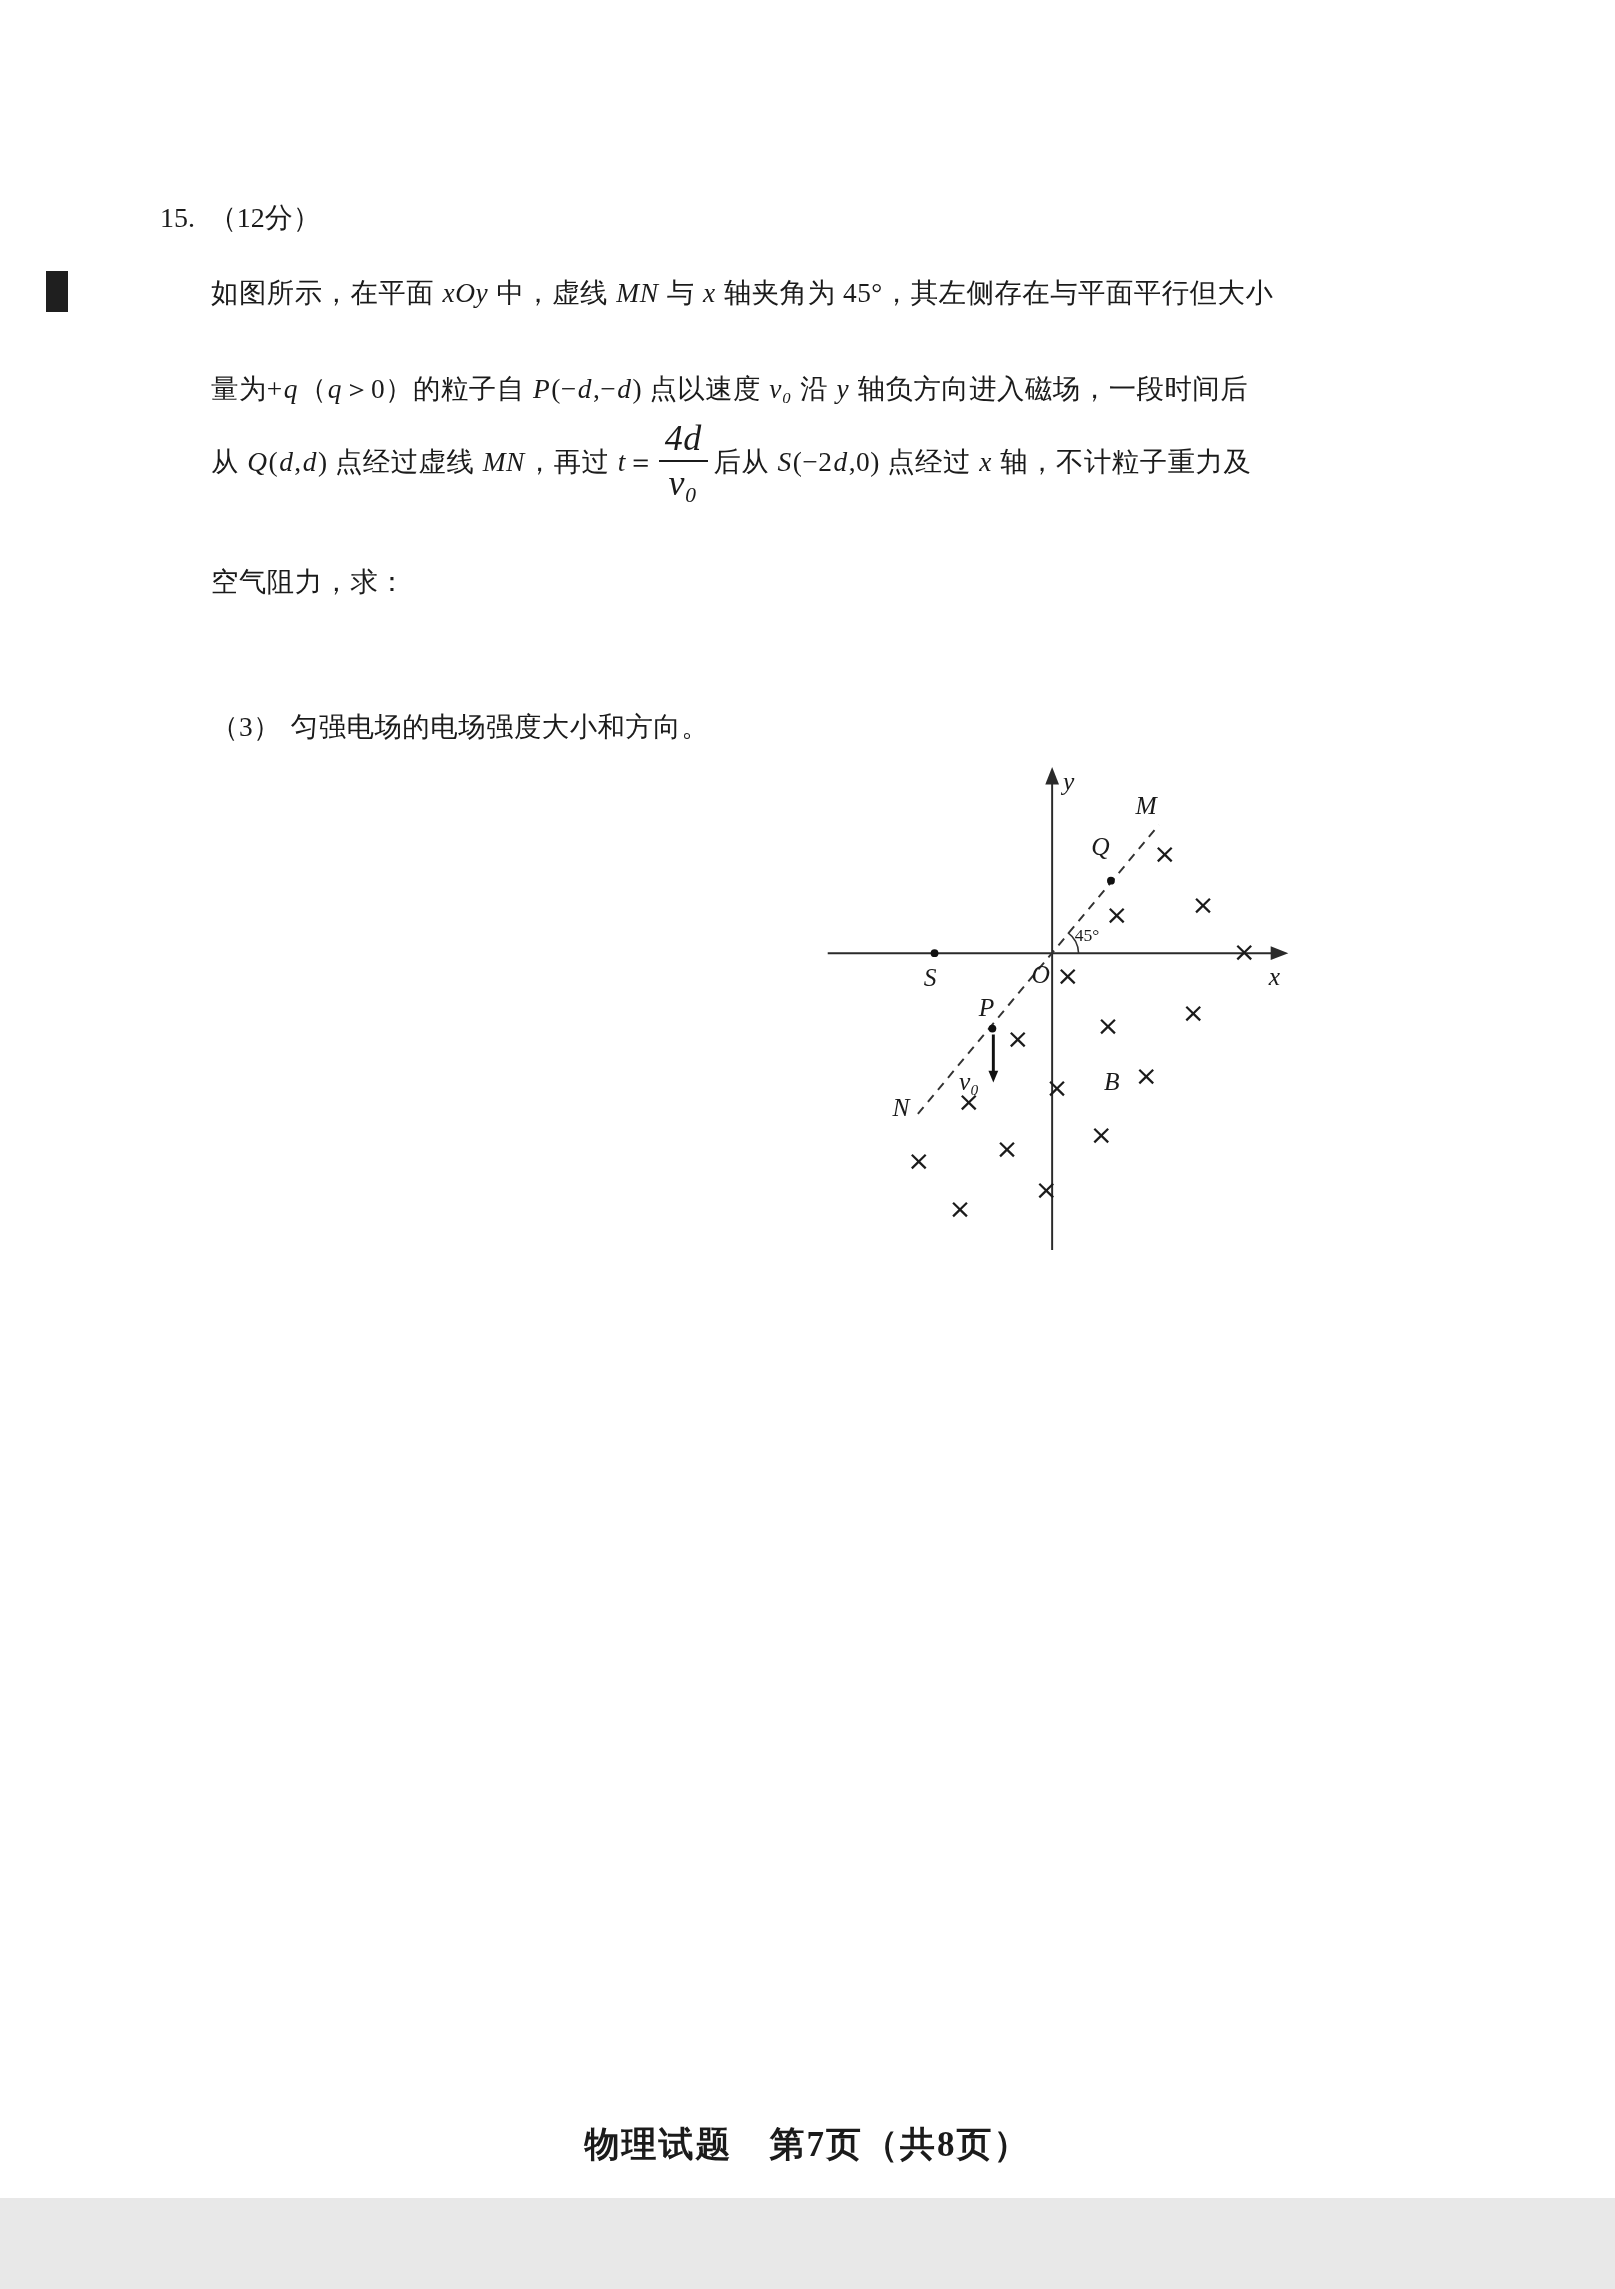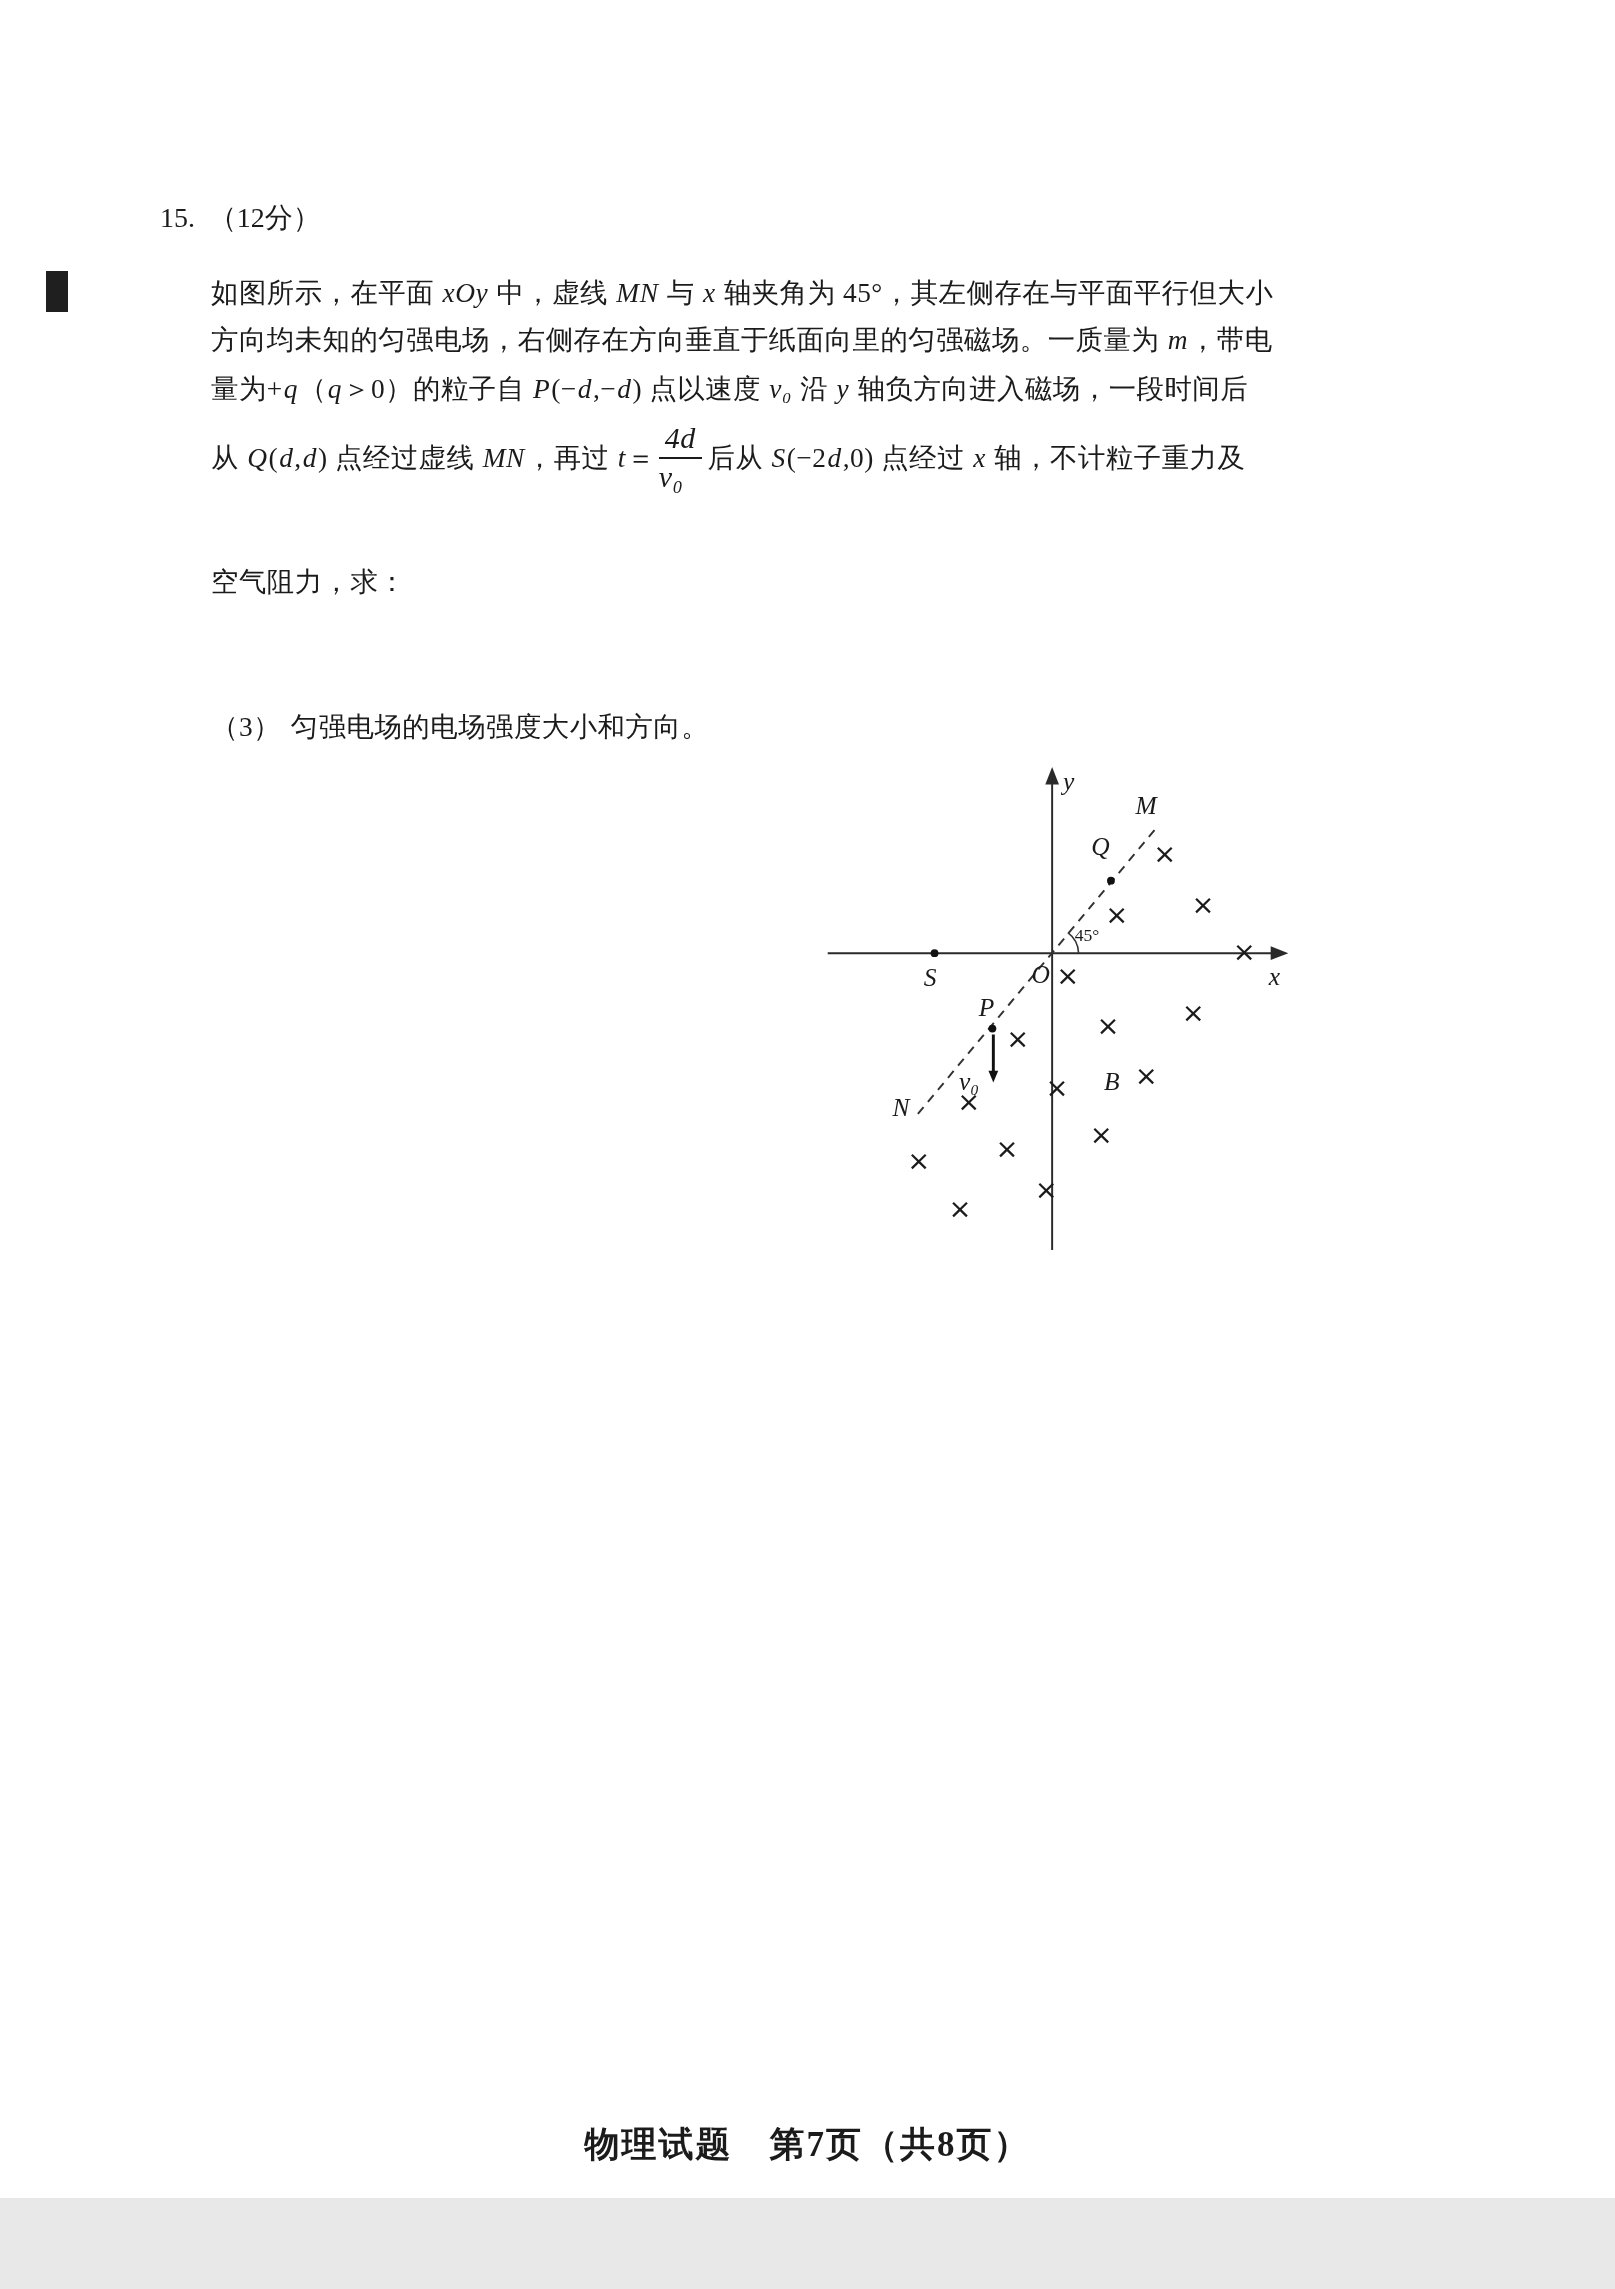--- a/index.html
+++ b/index.html
@@ -34,22 +34,22 @@
     position:absolute;left:211px;
     font-size:27.4px;line-height:39px;white-space:nowrap;
     letter-spacing:0.5px;
   }
   .i1{top:588px;}
   .i2{top:645px;}
   .i3{top:708px;}
   .item-label{margin-right:9.8px;}
   .it{font-style:italic;padding:0 1px;}
   .frac{
-    display:inline-block;vertical-align:middle;text-align:left;
-    font-size:30px;line-height:1.15;margin:0 5.9px 5.9px 3.9px;font-style:italic;
+    display:inline-block;vertical-align:middle;text-align:center;
+    font-size:36px;line-height:1.15;margin:0 5.9px 5.9px 3.9px;font-style:italic;
   }
   .frac .num{display:block;padding:0 5.9px 1px;border-bottom:2px solid #1b1b1b;}
   .frac .den{display:block;padding-top:1px;}
   .figure{position:absolute;left:814px;top:755px;}
   .figure text{fill:#1b1b1b;}
   .lbl{font-family:"Liberation Serif","DejaVu Serif",serif;font-style:italic;font-size:26px;}
   .lbl-sm{font-family:"Liberation Serif","DejaVu Serif",serif;font-size:18px;}
   .mark{font-family:"DejaVu Sans",sans-serif;font-size:28px;}
   .footer{
     position:absolute;left:0;right:0;top:2125px;
@@ -62,21 +62,20 @@
 
 <div class="page">
 
   <div class="reg-mark"></div>
 
   <div class="problem-head">
     <span>15.</span><span class="pts">（12分）</span>
   </div>
 
   <div class="line l1"><span>如图所示，在平面 </span><span class="it">xOy</span><span> 中，虚线 </span><span class="it">MN</span><span> 与 </span><span class="it">x</span><span> 轴夹角为 45°，其左侧存在与平面平行但大小</span></div>
-  <div class="line l2"><span>方向均未知的匀强电场，右侧存在方向垂直于纸面向里的匀强磁场。一质量为 </span><span class="it">m</span><span>，带电</span></div>
   <div class="line l3"><span>量为+</span><span class="it">q</span><span>（</span><span class="it">q</span><span>＞0）的粒子自 </span><span class="it">P</span><span>(−</span><span class="it">d</span><span>,−</span><span class="it">d</span><span>) 点以速度 </span><span class="it">v₀</span><span> 沿 </span><span class="it">y</span><span> 轴负方向进入磁场，一段时间后</span></div>
   <div class="line l4"><span>从 </span><span class="it">Q</span><span>(</span><span class="it">d</span><span>,</span><span class="it">d</span><span>) 点经过虚线 </span><span class="it">MN</span><span>，再过 </span><span class="it">t</span><span>＝</span><span class="frac"><span class="num">4d</span><span class="den">v₀</span></span><span>后从 </span><span class="it">S</span><span>(−2</span><span class="it">d</span><span>,0) 点经过 </span><span class="it">x</span><span> 轴，不计粒子重力及</span></div>
   <div class="line l5"><span>空气阻力，求：</span></div>
 
   <div class="item i3">
     <span class="item-label">（3）</span><span><span>匀强电场的电场强度大小和方向。</span></span>
   </div>
 
   <svg class="figure" width="490" height="510" viewBox="0 0 500 520">
 

